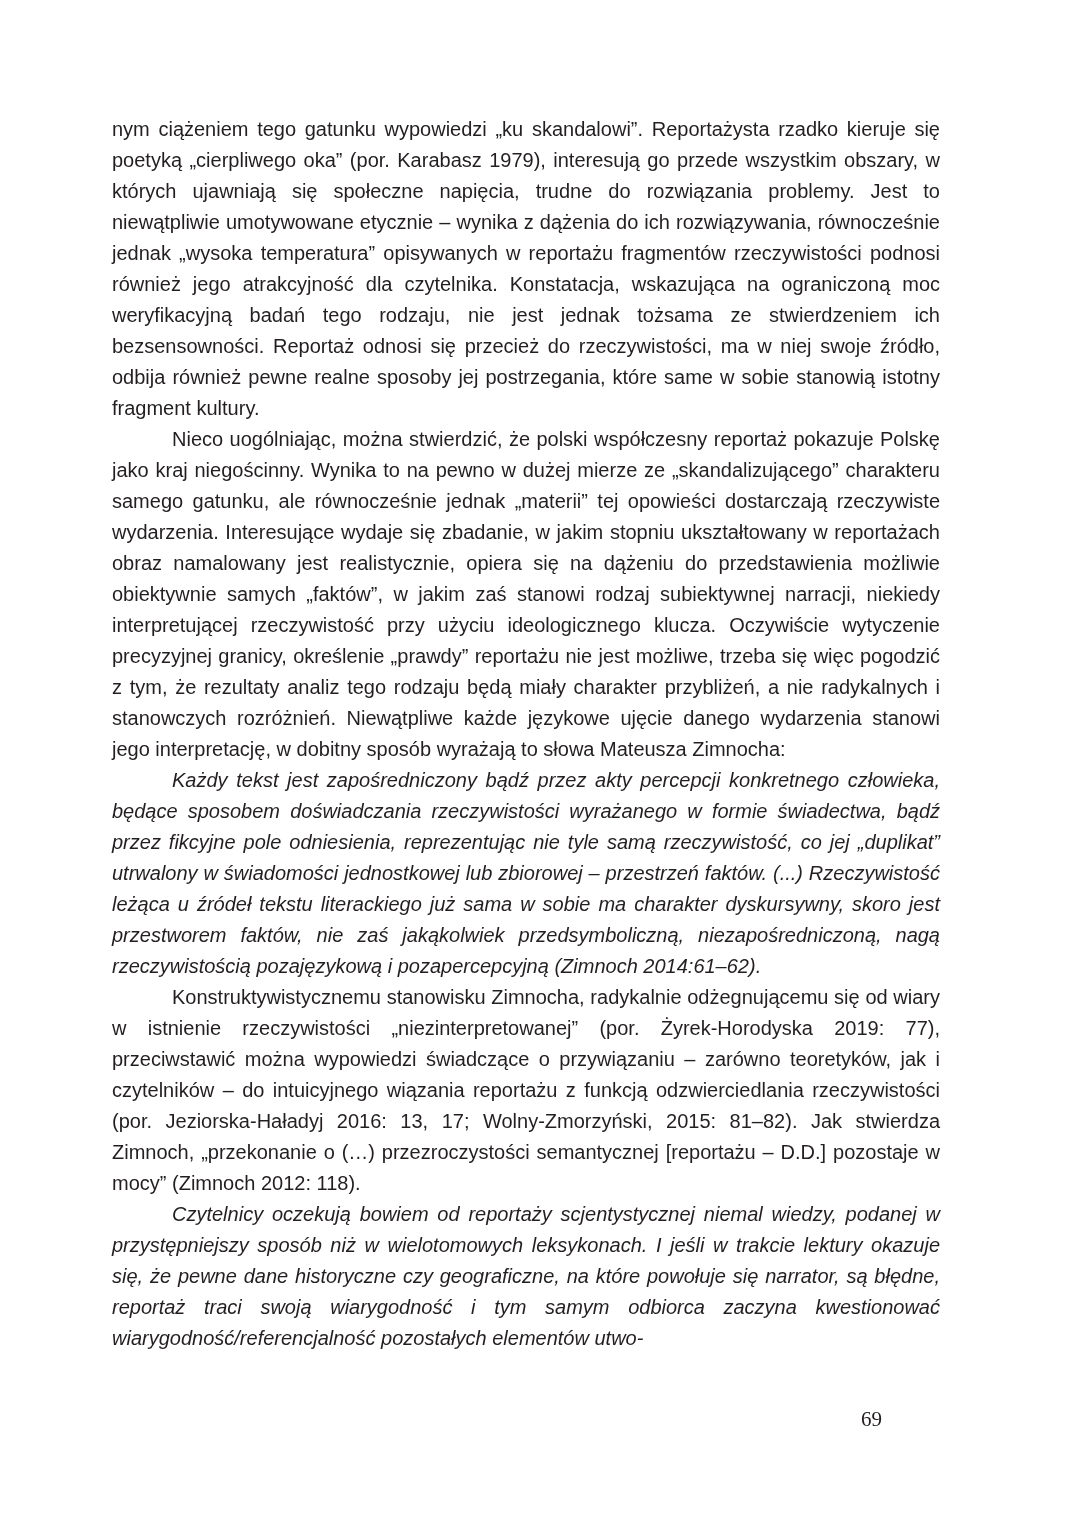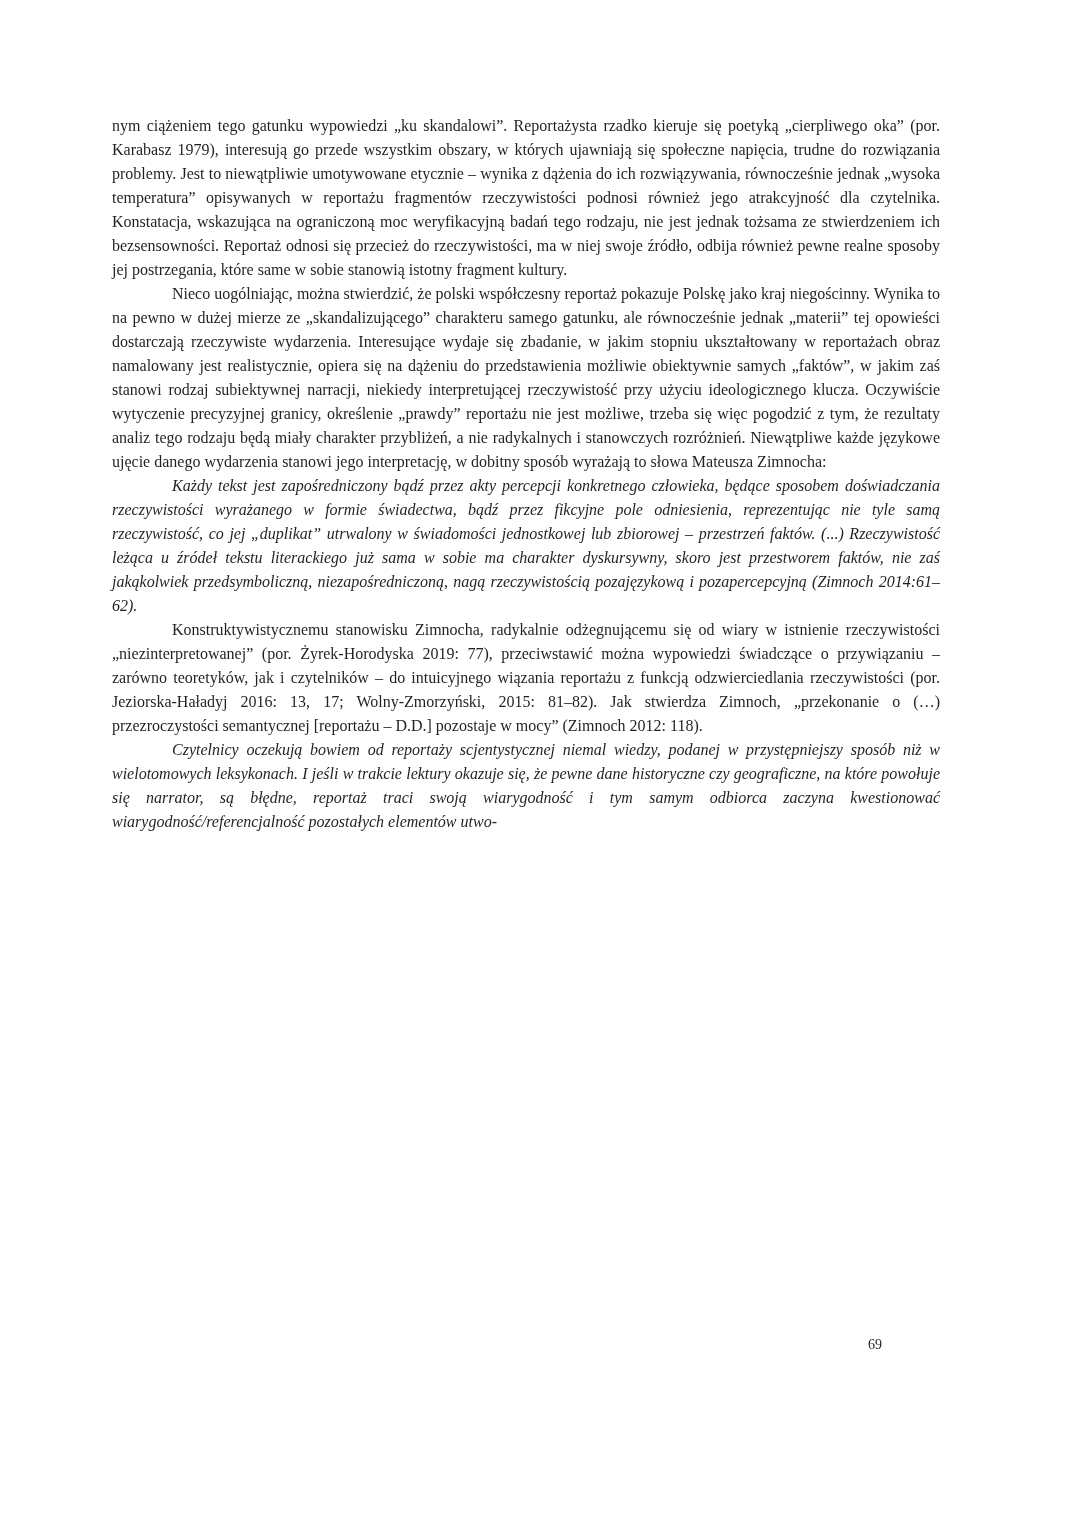--- a/index.html
+++ b/index.html
@@ -11,45 +11,45 @@
       width: 1080px;
       height: 1534px;
       position: relative;
       overflow: hidden;
     }
     .page {
       position: absolute;
       left: 112px;
       top: 114px;
       width: 828px;
-      font-family: Liberation Serif, serif;
-      font-size: 16px;
-      line-height: 24px;
+      font-family: Liberation Sans, sans-serif;
+      font-size: 20px;
+      line-height: 31px;
       color: #231f20;
       text-align: justify;
       hyphens: manual;
     }
     .page p {
       margin: 0;
       text-align: justify;
     }
     .page p.indent {
       text-indent: 60px;
     }
     .page p.italic {
       font-style: italic;
     }
     .page-number {
       position: absolute;
       left: 852px;
-      top: 1337px;
+      top: 1407px;
       width: 30px;
       text-align: right;
       font-family: "Liberation Serif", "DejaVu Serif", serif;
-      font-size: 14px;
+      font-size: 21px;
       color: #231f20;
     }
   </style>
 </head>
 <body>
 
 <div class="page">
   <p class="">nym ciążeniem tego gatunku wypowiedzi „ku skandalowi”. Reportażysta rzadko kieruje się poetyką „cierpliwego oka” (por. Karabasz 1979), interesują go przede wszystkim obszary, w których ujawniają się społeczne napięcia, trudne do rozwiązania problemy. Jest to niewątpliwie umotywowane etycznie – wynika z dążenia do ich rozwiązywania, równocześnie jednak „wysoka temperatura” opisywanych w reportażu fragmentów rzeczywistości podnosi również jego atrakcyjność dla czytelnika. Konstatacja, wskazująca na ograniczoną moc weryfikacyjną badań tego rodzaju, nie jest jednak tożsama ze stwierdzeniem ich bezsensowności. Reportaż odnosi się przecież do rzeczywistości, ma w niej swoje źródło, odbija również pewne realne sposoby jej postrzegania, które same w sobie stanowią istotny fragment kultury.</p>
   <p class="indent">Nieco uogólniając, można stwierdzić, że polski współczesny reportaż pokazuje Polskę jako kraj niegościnny. Wynika to na pewno w dużej mierze ze „skandalizującego” charakteru samego gatunku, ale równocześnie jednak „materii” tej opowieści dostarczają rzeczywiste wydarzenia. Interesujące wydaje się zbadanie, w jakim stopniu ukształtowany w reportażach obraz namalowany jest realistycznie, opiera się na dążeniu do przedstawienia możliwie obiektywnie samych „faktów”, w jakim zaś stanowi rodzaj subiektywnej narracji, niekiedy interpretującej rzeczywistość przy użyciu ideologicznego klucza. Oczywiście wytyczenie precyzyjnej granicy, określenie „prawdy” reportażu nie jest możliwe, trzeba się więc pogodzić z tym, że rezultaty analiz tego rodzaju będą miały charakter przybliżeń, a nie radykalnych i stanowczych rozróżnień. Niewątpliwe każde językowe ujęcie danego wydarzenia stanowi jego interpretację, w dobitny sposób wyrażają to słowa Mateusza Zimnocha:</p>
   <p class="indent italic">Każdy tekst jest zapośredniczony bądź przez akty percepcji konkretnego człowieka, będące sposobem doświadczania rzeczywistości wyrażanego w formie świadectwa, bądź przez fikcyjne pole odniesienia, reprezentując nie tyle samą rzeczywistość, co jej „duplikat” utrwalony w świadomości jednostkowej lub zbiorowej – przestrzeń faktów. (...) Rzeczywistość leżąca u źródeł tekstu literackiego już sama w sobie ma charakter dyskursywny, skoro jest przestworem faktów, nie zaś jakąkolwiek przedsymboliczną, niezapośredniczoną, nagą rzeczywistością pozajęzykową i pozapercepcyjną (Zimnoch 2014:61–62).</p>

